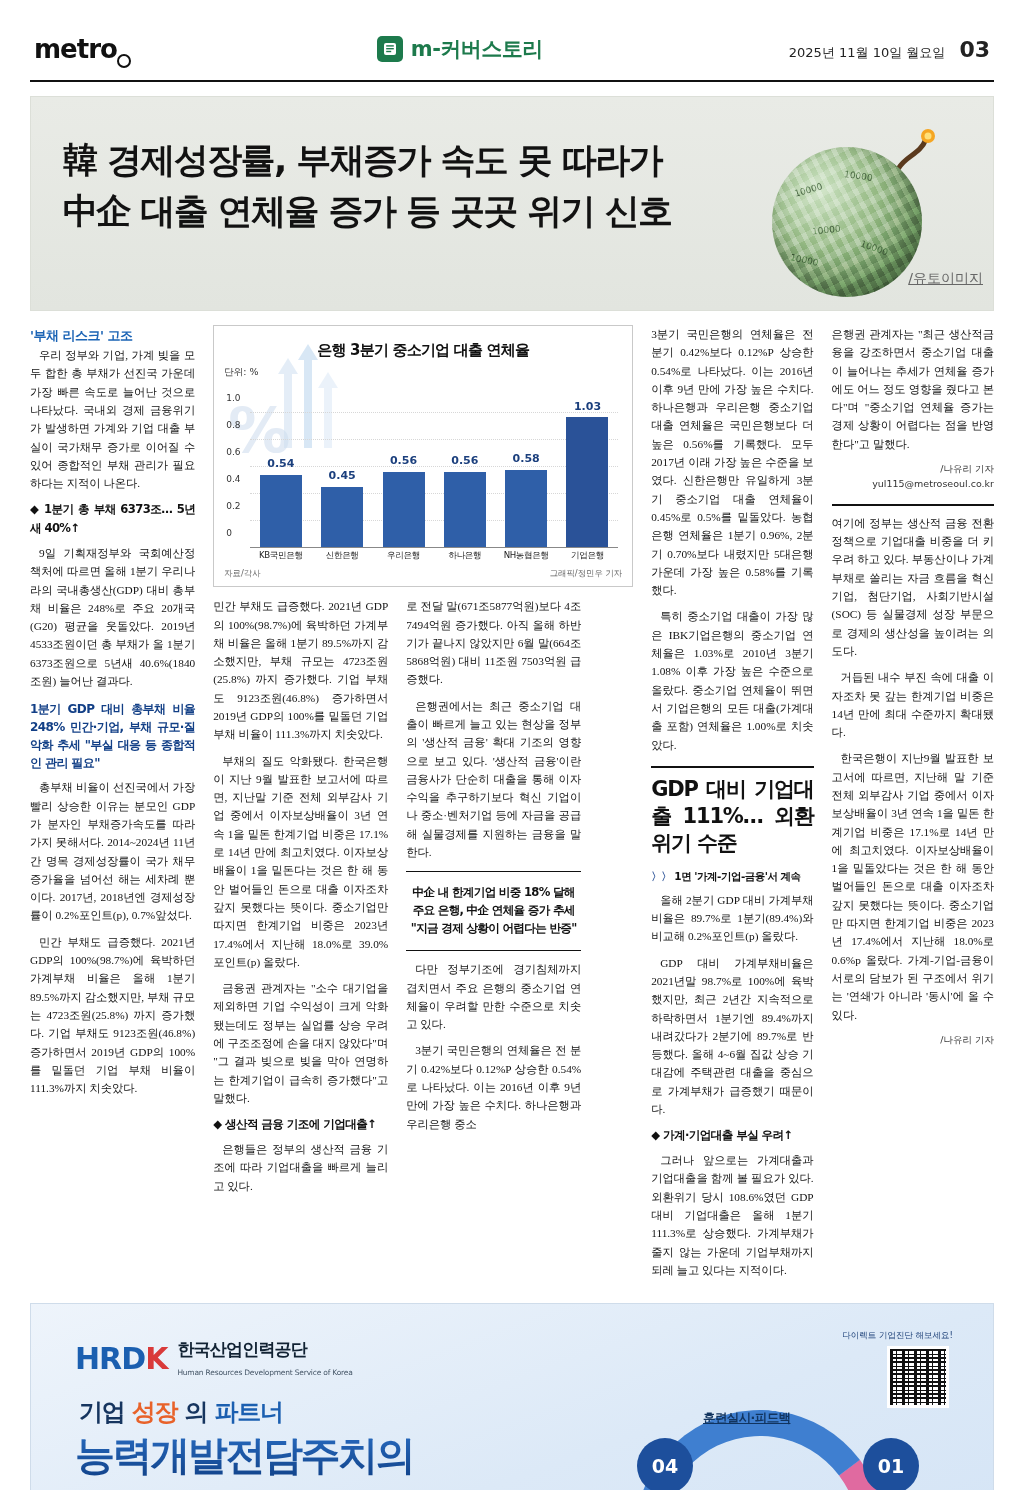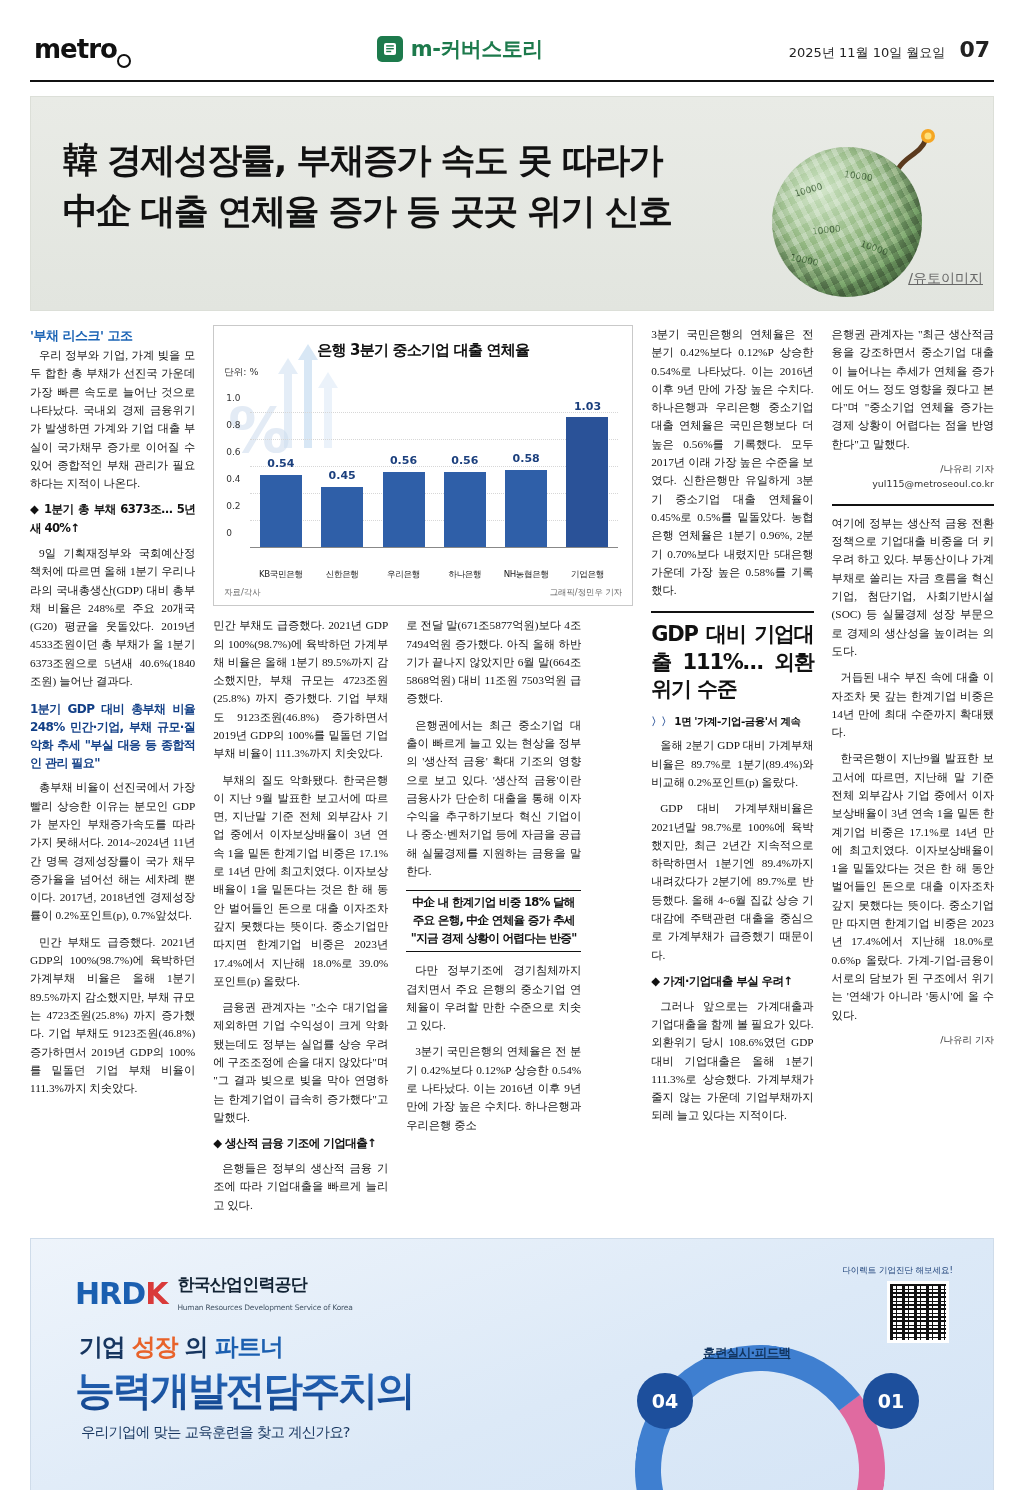--- a/index.html
+++ b/index.html
@@ -101,40 +101,40 @@
   }
   .subhead {
     font-family:"DejaVu Sans", sans-serif; font-weight:bold; font-size:12px;
     letter-spacing:-0.6px; margin:10px 0 6px 0; line-height:1.5;
   }
   .subhead.blue { color:#123f86; }
   .arrowline { font-family:"DejaVu Sans", sans-serif; font-weight:bold; font-size:11.6px; letter-spacing:-0.6px; margin:8px 0 6px; }
 
   .boxquote {
     border-top:1.5px solid #111; border-bottom:1.5px solid #111;
-    padding:3px 2px; margin:10px 0 9px 0;
+    padding:12px 2px; margin:10px 0 9px 0;
     font-family:"DejaVu Sans", sans-serif; font-weight:bold; font-size:11.6px;
     letter-spacing:-0.7px; line-height:1.55; text-align:center;
   }
   .byline { font-family:"DejaVu Sans", sans-serif; font-size:9.5px; color:#333; text-align:right; margin-top:6px; }
 
   
   .chartbox { width:420px; border:1px solid #c9c9c9; background:#fff; padding:8px 10px 6px; margin-bottom:10px; position:relative; }
   .chart-title { font-family:"DejaVu Sans", sans-serif; font-weight:bold; font-size:15px; text-align:center; letter-spacing:-0.8px; margin:4px 0 2px; }
   .chart-unit { font-family:"DejaVu Sans", sans-serif; font-size:9.5px; color:#333; margin-bottom:18px; }
   .plot { position:relative; height:150px; margin-left:26px; margin-right:4px; }
   .ytick { position:absolute; left:-24px; font-family:"DejaVu Sans", sans-serif; font-size:9px; color:#333; transform:translateY(-50%); }
   .gl { position:absolute; left:0; right:0; border-top:1px dotted #d7d7d7; }
   .axis { position:absolute; left:0; right:0; bottom:0; border-top:1px solid #888; }
   .bars { position:absolute; left:0; right:0; bottom:0; height:100%; display:flex; align-items:flex-end; justify-content:space-around; }
   .bar-c { width:16%; display:flex; flex-direction:column; align-items:center; justify-content:flex-end; height:100%; }
   .bar { width:42px; background:#2f5fa8; }
   .bar.hi { background:#2a5298; }
   .bval { font-family:"DejaVu Sans", sans-serif; font-size:11px; font-weight:bold; color:#1b3f7d; margin-bottom:2px; }
-  .xlabels { display:flex; justify-content:space-around; margin-left:26px; margin-right:4px; margin-top:20px;align-items:center; }
+  .xlabels { display:flex; justify-content:space-around; margin-left:26px; margin-right:4px; margin-top:1px;align-items:center; }
   .xlab { width:16%; text-align:center; font-family:"DejaVu Sans", sans-serif; font-size:8.6px; color:#222; letter-spacing:-0.4px; }
   .pct-ghost {
     position:absolute; left:14px; top:74px; font-family:"DejaVu Sans", sans-serif;
     font-size:62px; font-weight:bold; color:#e3ebf5; line-height:1; z-index:0;
   }
   .arrows { position:absolute; left:60px; top:14px; z-index:0; opacity:.55;}
   .chart-foot { display:flex; justify-content:space-between; font-family:"DejaVu Sans", sans-serif; font-size:8.4px; color:#666; margin-top:4px; }
 
   
   .hr-dark { border:0; border-top:2px solid #111; margin:12px 0 8px; }
@@ -209,21 +209,21 @@
             <rect x="2" y="2" width="12" height="12" rx="2" fill="#fff"></rect>
             <rect x="4.2" y="4.2" width="7.6" height="1.4" fill="#1d7a4c"></rect>
             <rect x="4.2" y="7" width="7.6" height="1.4" fill="#1d7a4c"></rect>
             <rect x="4.2" y="9.8" width="5" height="1.4" fill="#1d7a4c"></rect>
           </svg>
       </span>
       <span class="ctext">m-커버스토리</span>
     </div>
     <div class="date-block">
       <span>2025년 11월 10일 월요일</span>
-      <span class="pg">07</span>
+      <span class="pg">03</span>
     </div>
   </div>
 
   <div class="hero">
     <h1>
       <span>韓 경제성장률, 부채증가 속도 못 따라가</span>
       <span class="l2">中企 대출 연체율 증가 등 곳곳 위기 신호</span>
     </h1>
     <div class="bomb-wrap">
       <div class="fuse">
@@ -343,20 +343,21 @@
           <p>은행권에서는 최근 중소기업 대출이 빠르게 늘고 있는 현상을 정부의 '생산적 금융' 확대 기조의 영향으로 보고 있다. '생산적 금융'이란 금융사가 단순히 대출을 통해 이자 수익을 추구하기보다 혁신 기업이나 중소·벤처기업 등에 자금을 공급해 실물경제를 지원하는 금융을 말한다.</p>
           <div class="boxquote">中企 내 한계기업 비중 18% 달해 주요 은행, 中企 연체율 증가 추세 "지금 경제 상황이 어렵다는 반증"</div>
           <p>다만 정부기조에 경기침체까지 겹치면서 주요 은행의 중소기업 연체율이 우려할 만한 수준으로 치솟고 있다.</p>
           <p>3분기 국민은행의 연체율은 전 분기 0.42%보다 0.12%P 상승한 0.54%로 나타났다. 이는 2016년 이후 9년 만에 가장 높은 수치다. 하나은행과 우리은행 중소</p>
         </div>
       </div>
     </div>
 
     <div class="col c3">
       <p class="noind">3분기 국민은행의 연체율은 전 분기 0.42%보다 0.12%P 상승한 0.54%로 나타났다. 이는 2016년 이후 9년 만에 가장 높은 수치다. 하나은행과 우리은행 중소기업 대출 연체율은 국민은행보다 더 높은 0.56%를 기록했다. 모두 2017년 이래 가장 높은 수준을 보였다. 신한은행만 유일하게 3분기 중소기업 대출 연체율이 0.45%로 0.5%를 밑돌았다. 농협은행 연체율은 1분기 0.96%, 2분기 0.70%보다 내렸지만 5대은행 가운데 가장 높은 0.58%를 기록했다.</p>
+      <p>특히 중소기업 대출이 가장 많은 IBK기업은행의 중소기업 연체율은 1.03%로 2010년 3분기 1.08% 이후 가장 높은 수준으로 올랐다. 중소기업 연체율이 뛰면서 기업은행의 모든 대출(가계대출 포함) 연체율은 1.00%로 치솟았다.</p>
       <hr class="hr-dark">
       <div class="head2">GDP 대비 기업대출 111%… 외환위기 수준</div>
       <div class="cont-tag">
         <span class="chev">〉〉</span>
         <span>1면 '가계-기업-금융'서 계속</span>
       </div>
       <p>올해 2분기 GDP 대비 가계부채 비율은 89.7%로 1분기(89.4%)와 비교해 0.2%포인트(p) 올랐다.</p>
       <p>GDP 대비 가계부채비율은 2021년말 98.7%로 100%에 육박했지만, 최근 2년간 지속적으로 하락하면서 1분기엔 89.4%까지 내려갔다가 2분기에 89.7%로 반등했다. 올해 4~6월 집값 상승 기대감에 주택관련 대출을 중심으로 가계부채가 급증했기 때문이다.</p>
       <div class="arrowline">◆ 가계·기업대출 부실 우려↑</div>
       <p>그러나 앞으로는 가계대출과 기업대출을 함께 볼 필요가 있다. 외환위기 당시 108.6%였던 GDP 대비 기업대출은 올해 1분기 111.3%로 상승했다. 가계부채가 줄지 않는 가운데 기업부채까지 되레 늘고 있다는 지적이다.</p>

